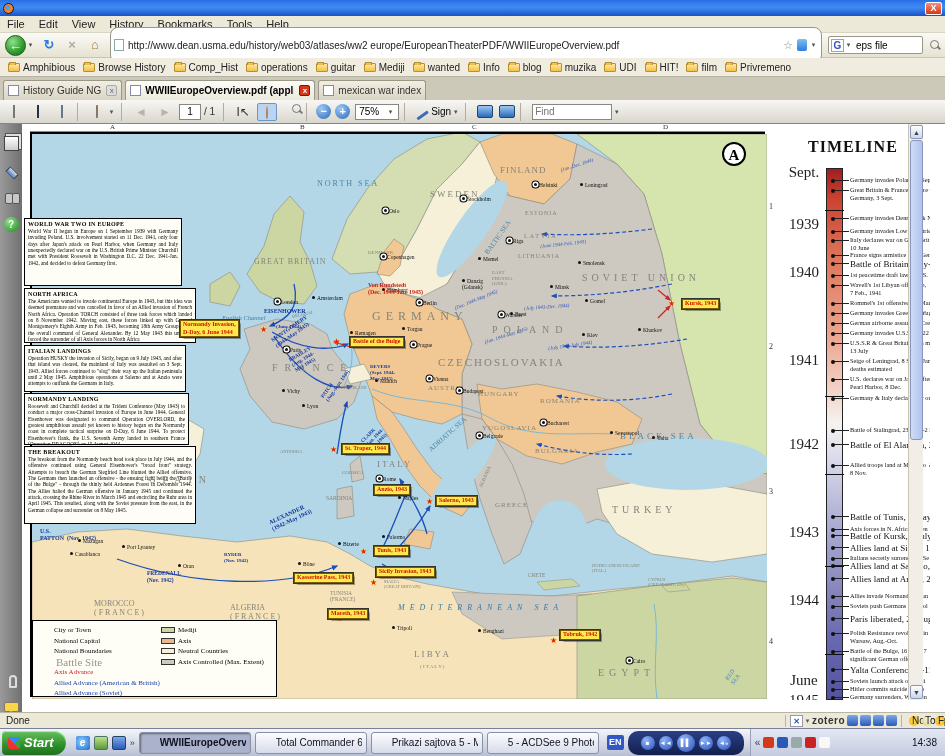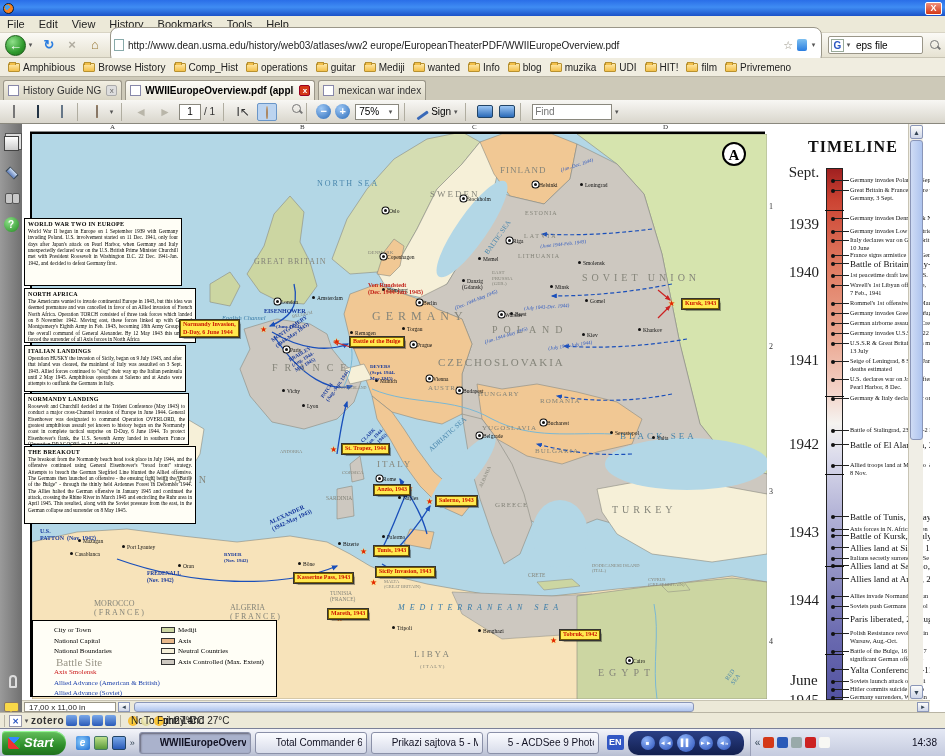--- a/index.html
+++ b/index.html
@@ -693,21 +693,21 @@
               <span>National Boundaries</span>
             </div>
 
             <div class="lg-item star">
               <span class="lg-ic"></span>
               <span>Battle Site</span>
             </div>
 
             <div class="lg-item axisadv" style="color: rgb(204, 34, 34);">
               <span class="lg-ic"></span>
-              <span>Axis Smolensk</span>
+              <span>Axis Advance</span>
             </div>
 
             <div class="lg-item alladv" style="color: rgb(26, 63, 170);">
               <span class="lg-ic"></span>
               <span>Allied Advance (American &amp; British)</span>
             </div>
 
             <div class="lg-item sovadv" style="color: rgb(26, 63, 170);">
               <span class="lg-ic"></span>
               <span>Allied Advance (Soviet)</span>
@@ -810,29 +810,24 @@
     </div>
 
   </div>
 
   <div class="vscroll">
     <span class="sbtn" style="top:1px;">▲</span>
     <span class="vthumb"></span>
     <span class="sbtn" style="bottom:1px;">▼</span>
   </div>
 
-  <div class="hstrip">
-    <span class="pagesize">17,00 x 11,00 in</span>
-    <span class="hbtn" style="left:96px;">◄</span>
-    <span class="hthumb"></span>
-    <span class="hbtn" style="right:1px;">►</span>
-  </div>
 </div>
 
 <div class="statusbar">
+  <span class="done">Done</span>
   <span class="st-sep"></span>
   <span class="st-ic">✕</span>
   <span class="drop">▾</span>
   <span class="zotero">zotero</span>
   <span class="blue-ic"></span>
   <span class="blue-ic"></span>
   <span class="blue-ic"></span>
   <span class="blue-ic"></span>
   <span class="st-sep"></span>
   <span style="display:flex;align-items:center;">

